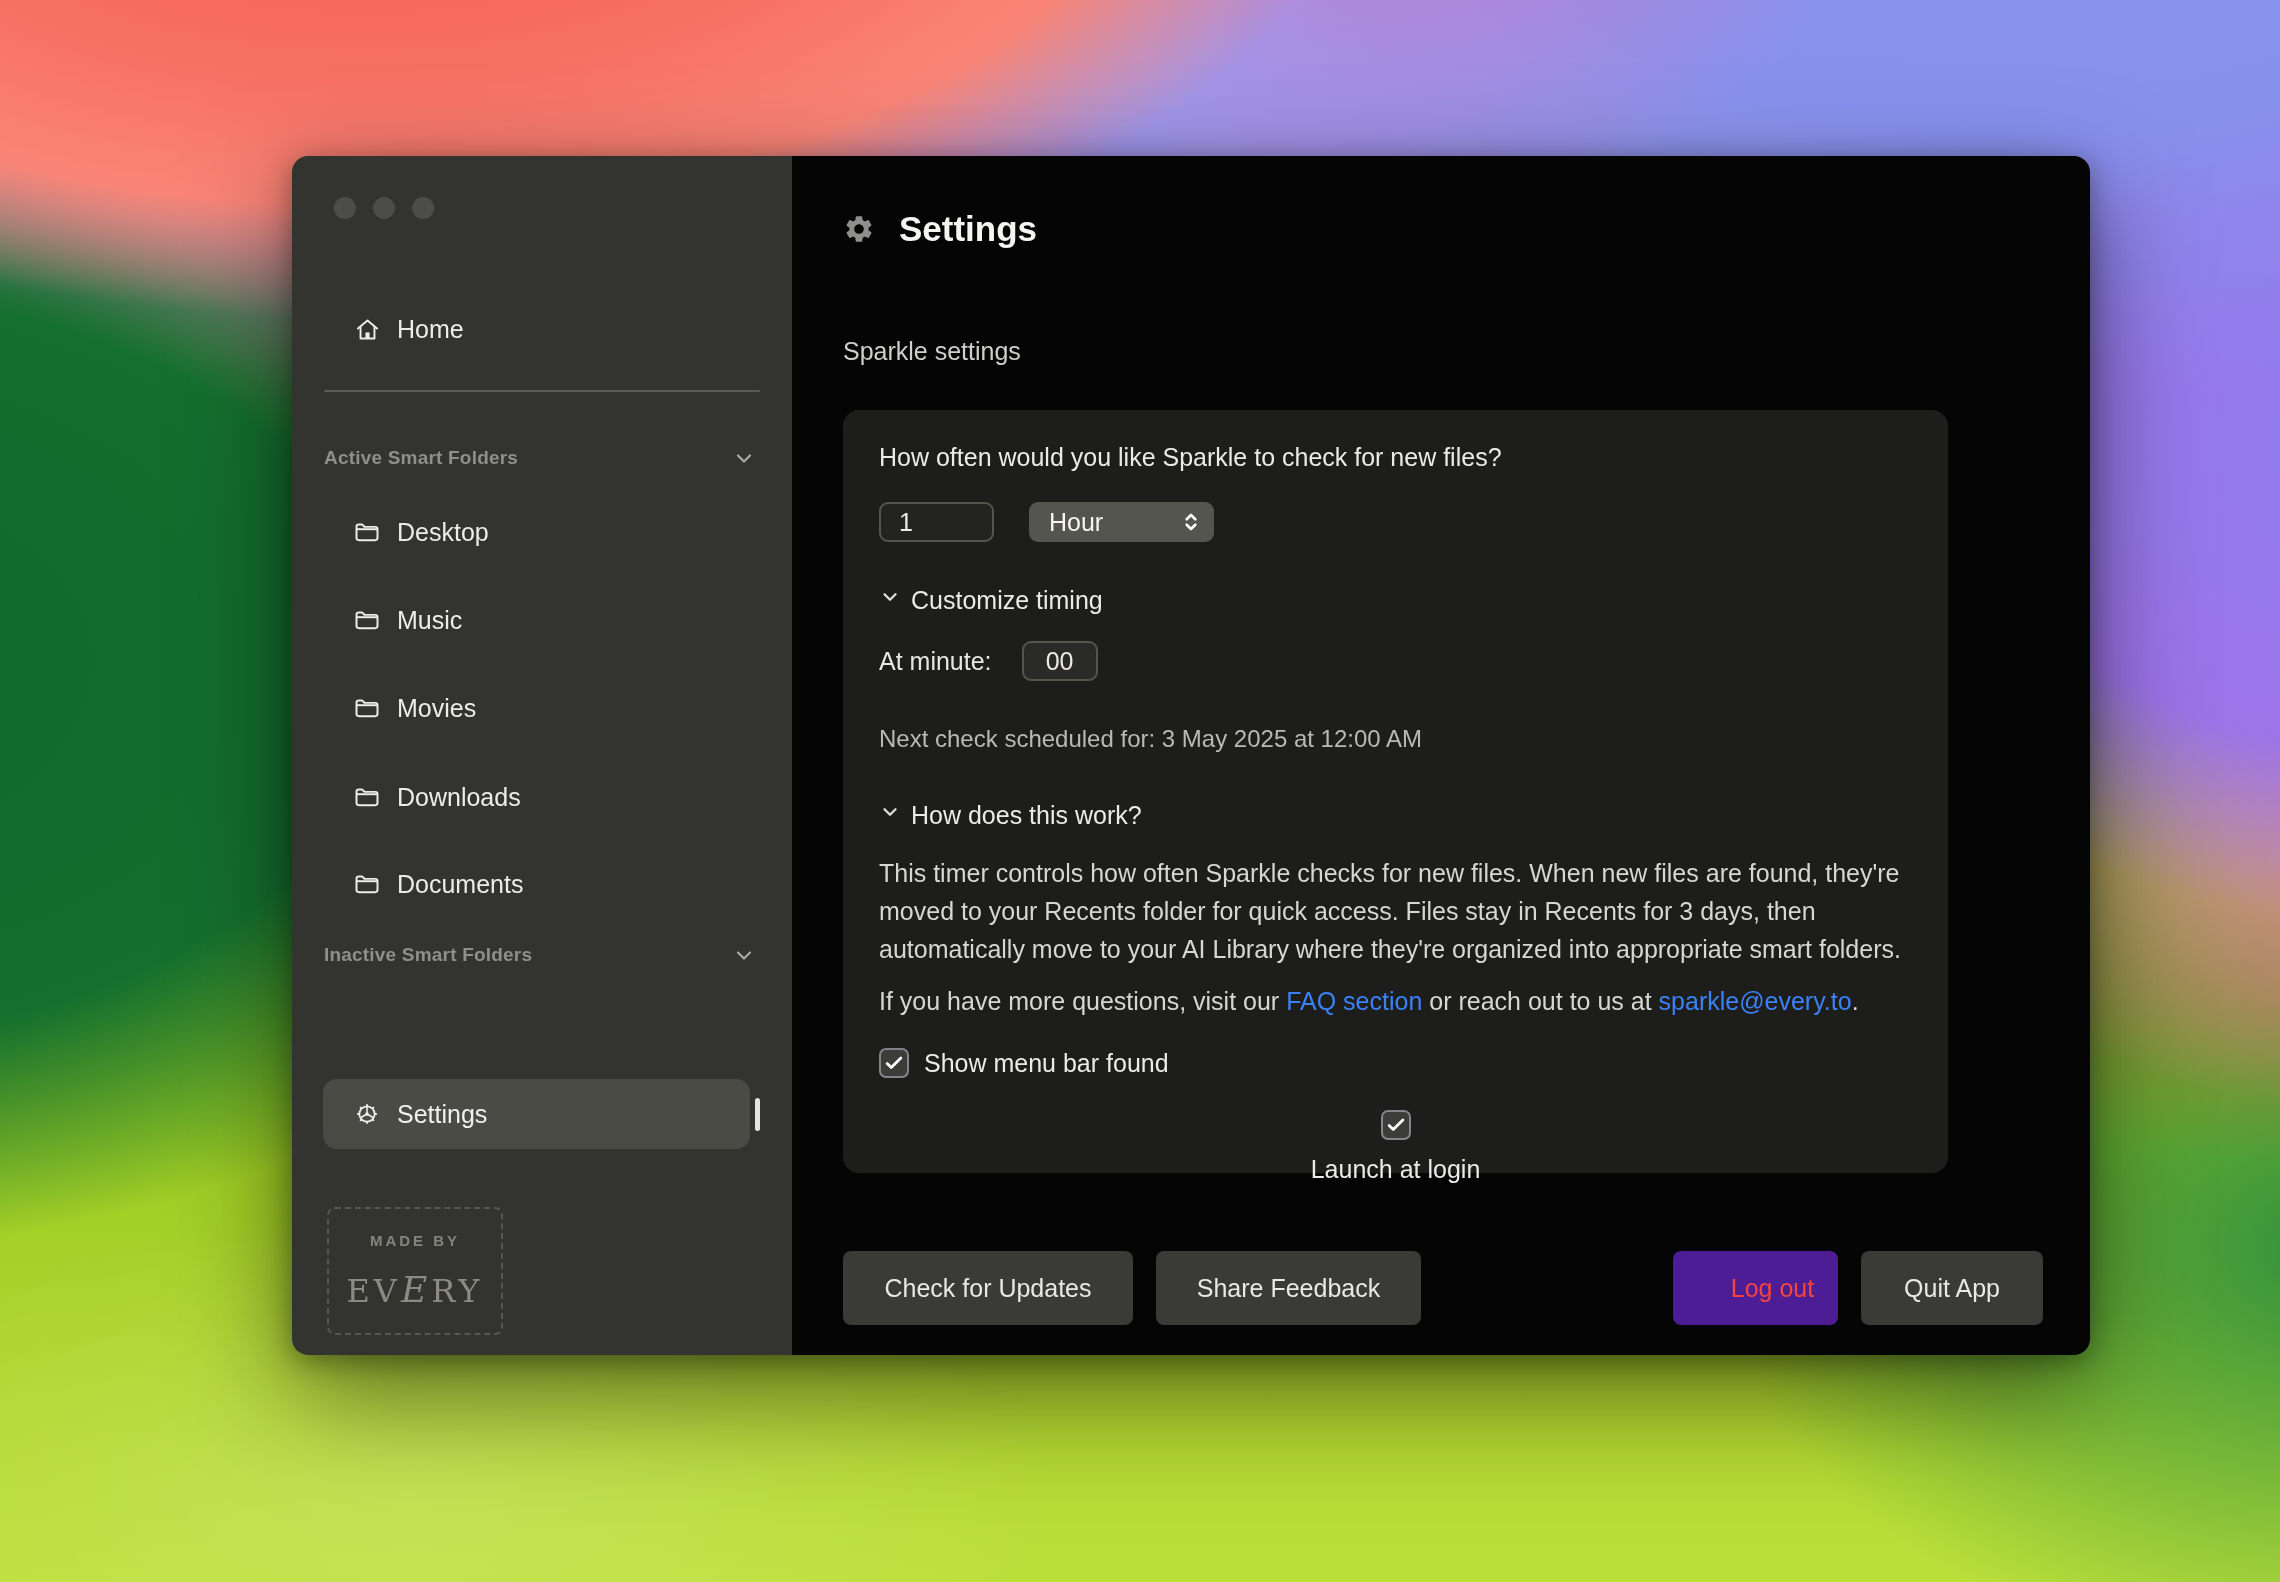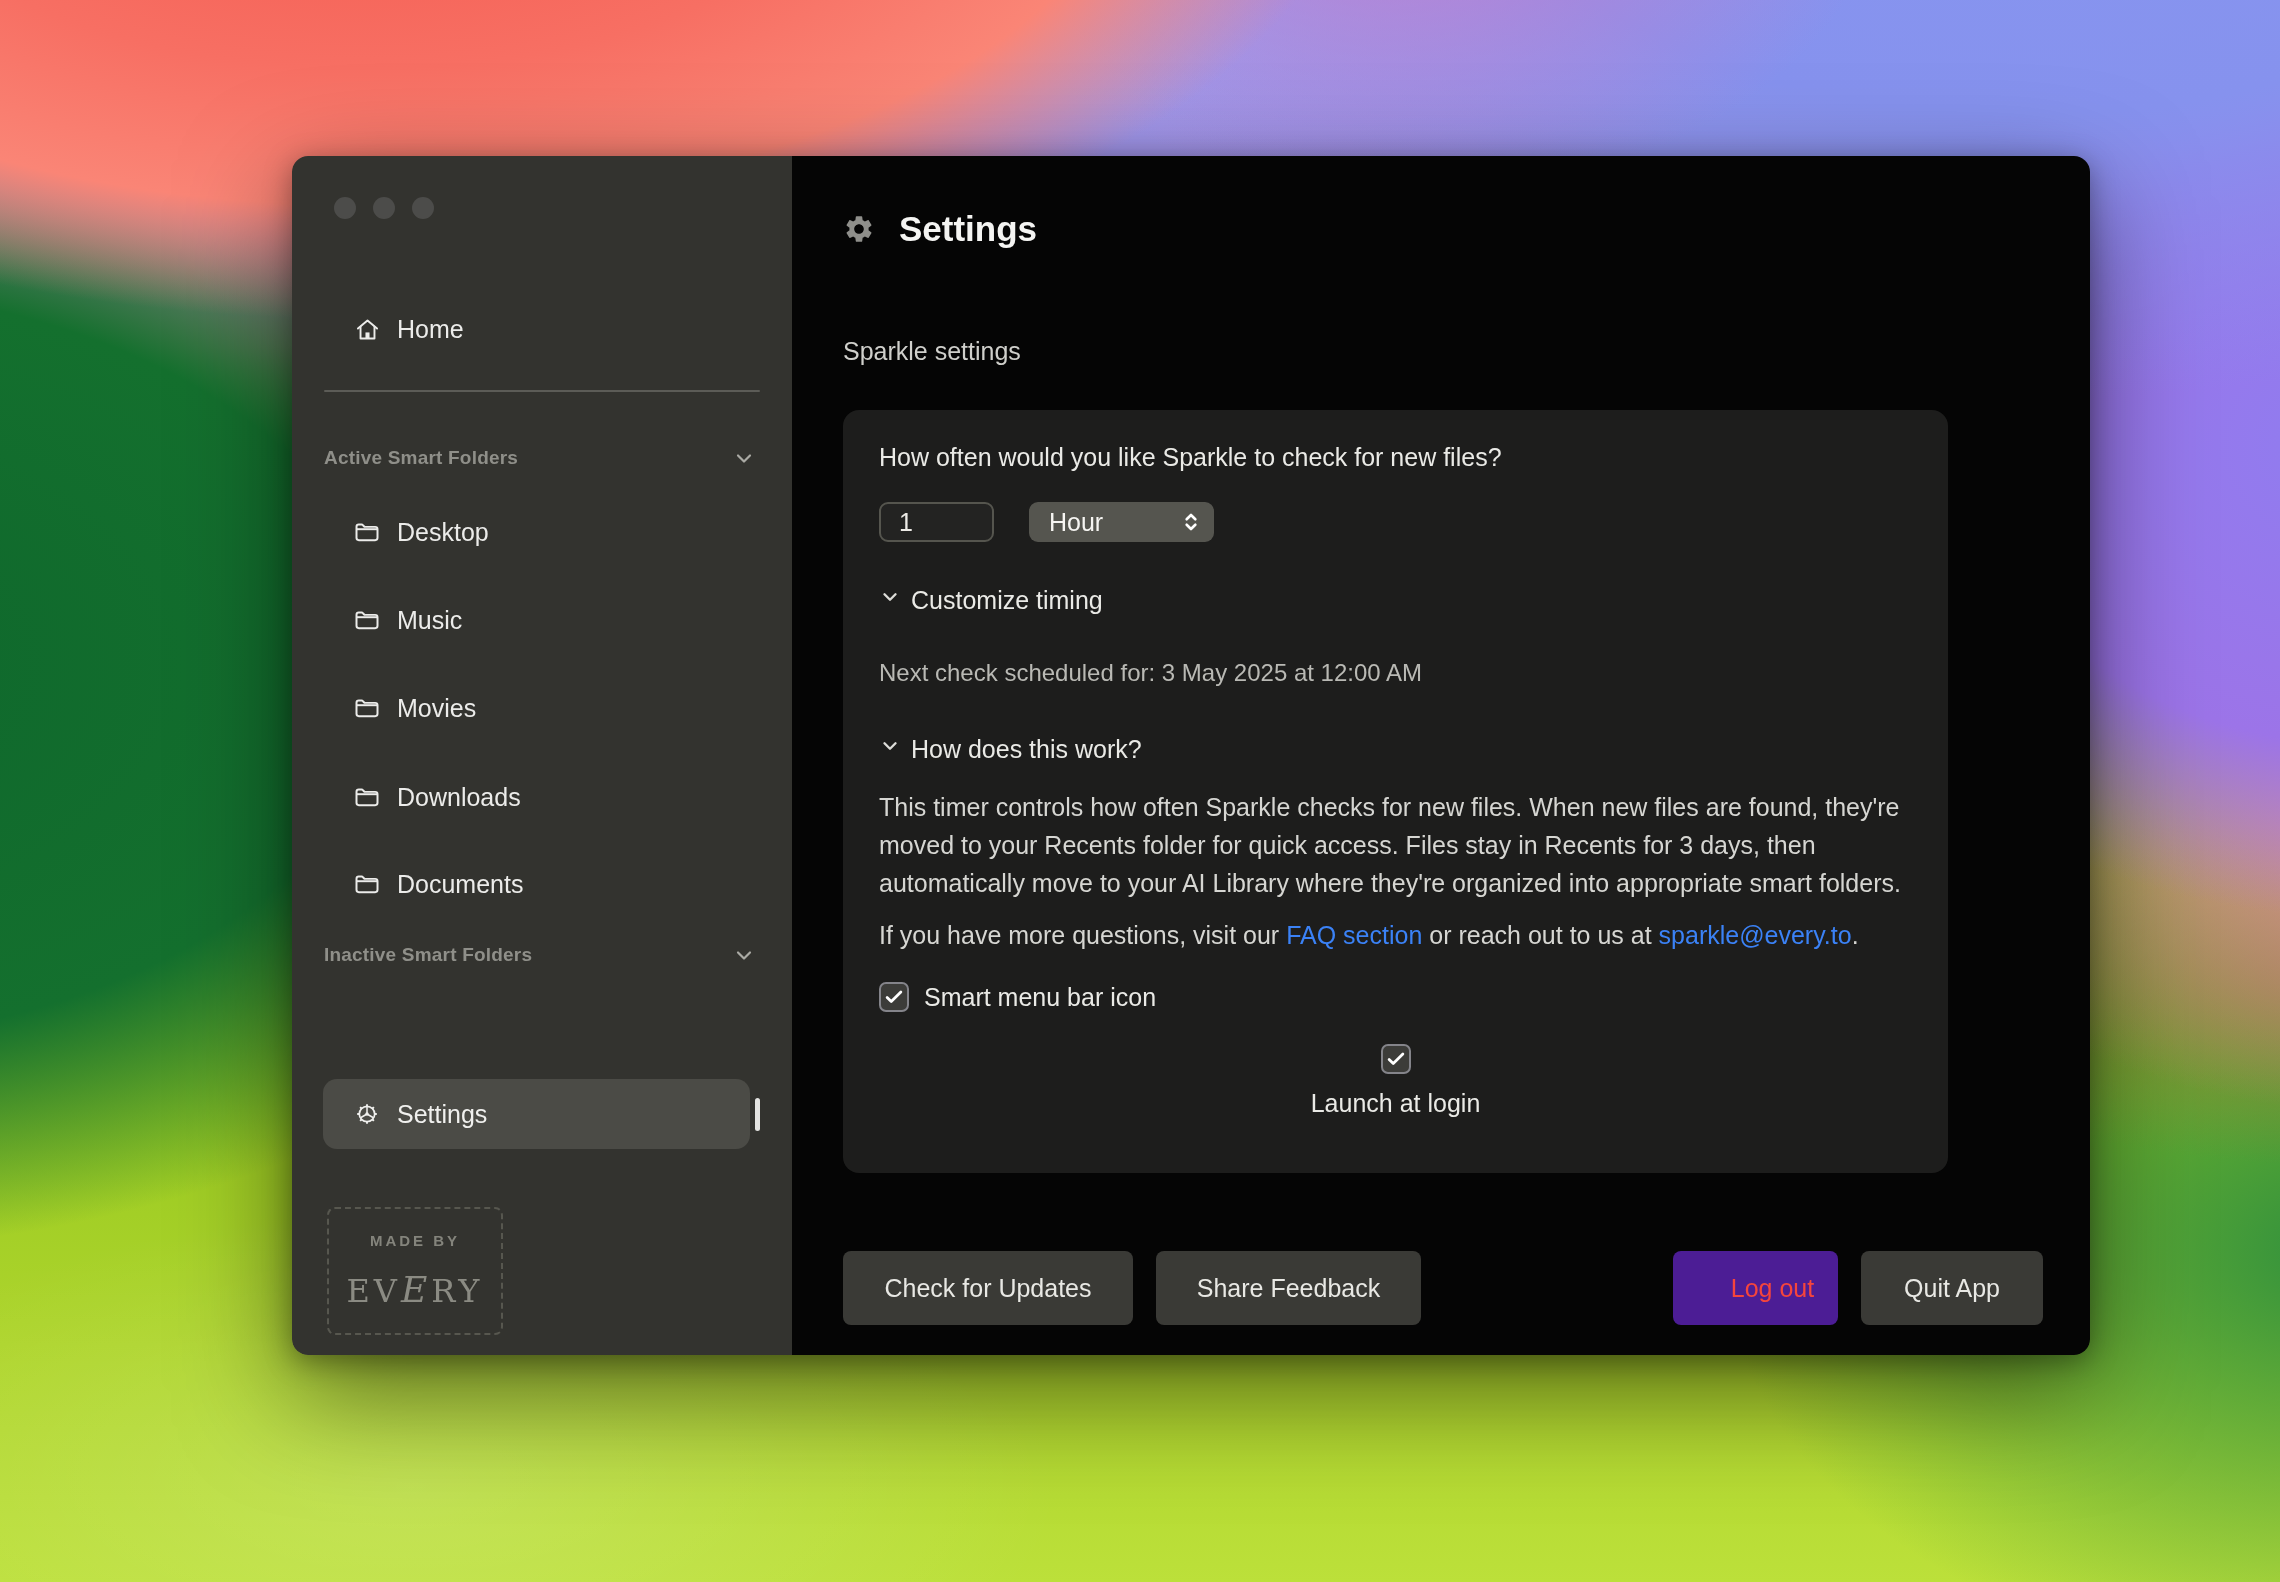--- a/index.html
+++ b/index.html
@@ -215,41 +215,45 @@
         </div>
       </div>
 
       <div class="disclosure customize">
         <svg class="dchev" viewBox="0 0 24 24" fill="none" stroke="currentColor" stroke-width="2.6" stroke-linecap="round" stroke-linejoin="round">
             <path d="M6 9l6 6 6-6"></path>
           </svg>
         <span>Customize timing</span>
       </div>
 
+      <div class="minute-row">
+        <span>At minute:</span>
+        <input class="minute-input" type="text" value="00" style="">
+      </div>
 
       <div class="next-check">Next check scheduled for: 3 May 2025 at 12:00 AM</div>
 
       <div class="disclosure how">
         <svg class="dchev" viewBox="0 0 24 24" fill="none" stroke="currentColor" stroke-width="2.6" stroke-linecap="round" stroke-linejoin="round">
             <path d="M6 9l6 6 6-6"></path>
           </svg>
         <span>How does this work?</span>
       </div>
 
       <div class="para">This timer controls how often Sparkle checks for new files. When new files are found, they're moved to your Recents folder for quick access. Files stay in Recents for 3 days, then automatically move to your AI Library where they're organized into appropriate smart folders.</div>
 
       <div class="faq-line"><span>If you have more questions, visit our </span><span class="link">FAQ section</span><span> or reach out to us at </span><span class="link">sparkle@every.to</span><span>.</span></div>
 
       <div class="cb-row first">
         <span class="cb">
           <svg viewBox="0 0 24 24" fill="none" stroke="#ffffff" stroke-width="3" stroke-linecap="round" stroke-linejoin="round">
               <path d="M4.5 12.5l4.5 4.5L19.5 6.5"></path>
             </svg>
         </span>
-        <span>Smart menu bar icon</span>
+        <span>Show menu bar found</span>
       </div>
       <div class="cb-row second">
         <span class="cb">
           <svg viewBox="0 0 24 24" fill="none" stroke="#ffffff" stroke-width="3" stroke-linecap="round" stroke-linejoin="round">
               <path d="M4.5 12.5l4.5 4.5L19.5 6.5"></path>
             </svg>
         </span>
         <span>Launch at login</span>
       </div>
     </div>

